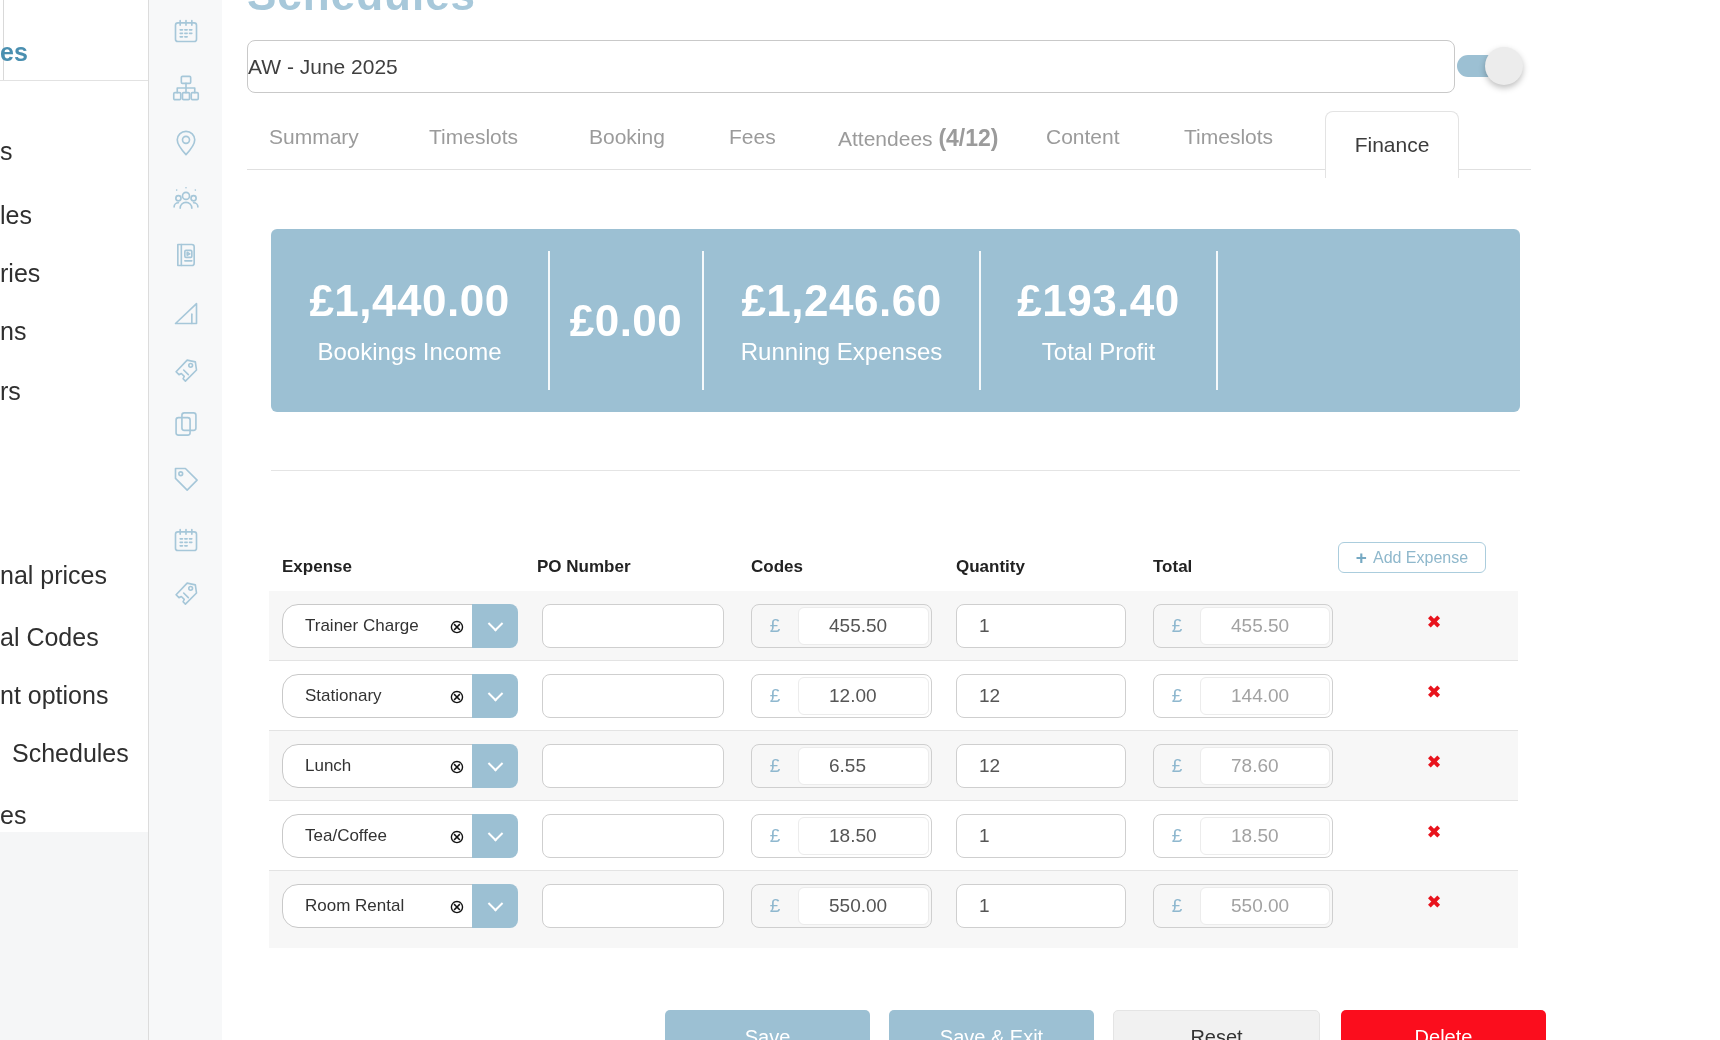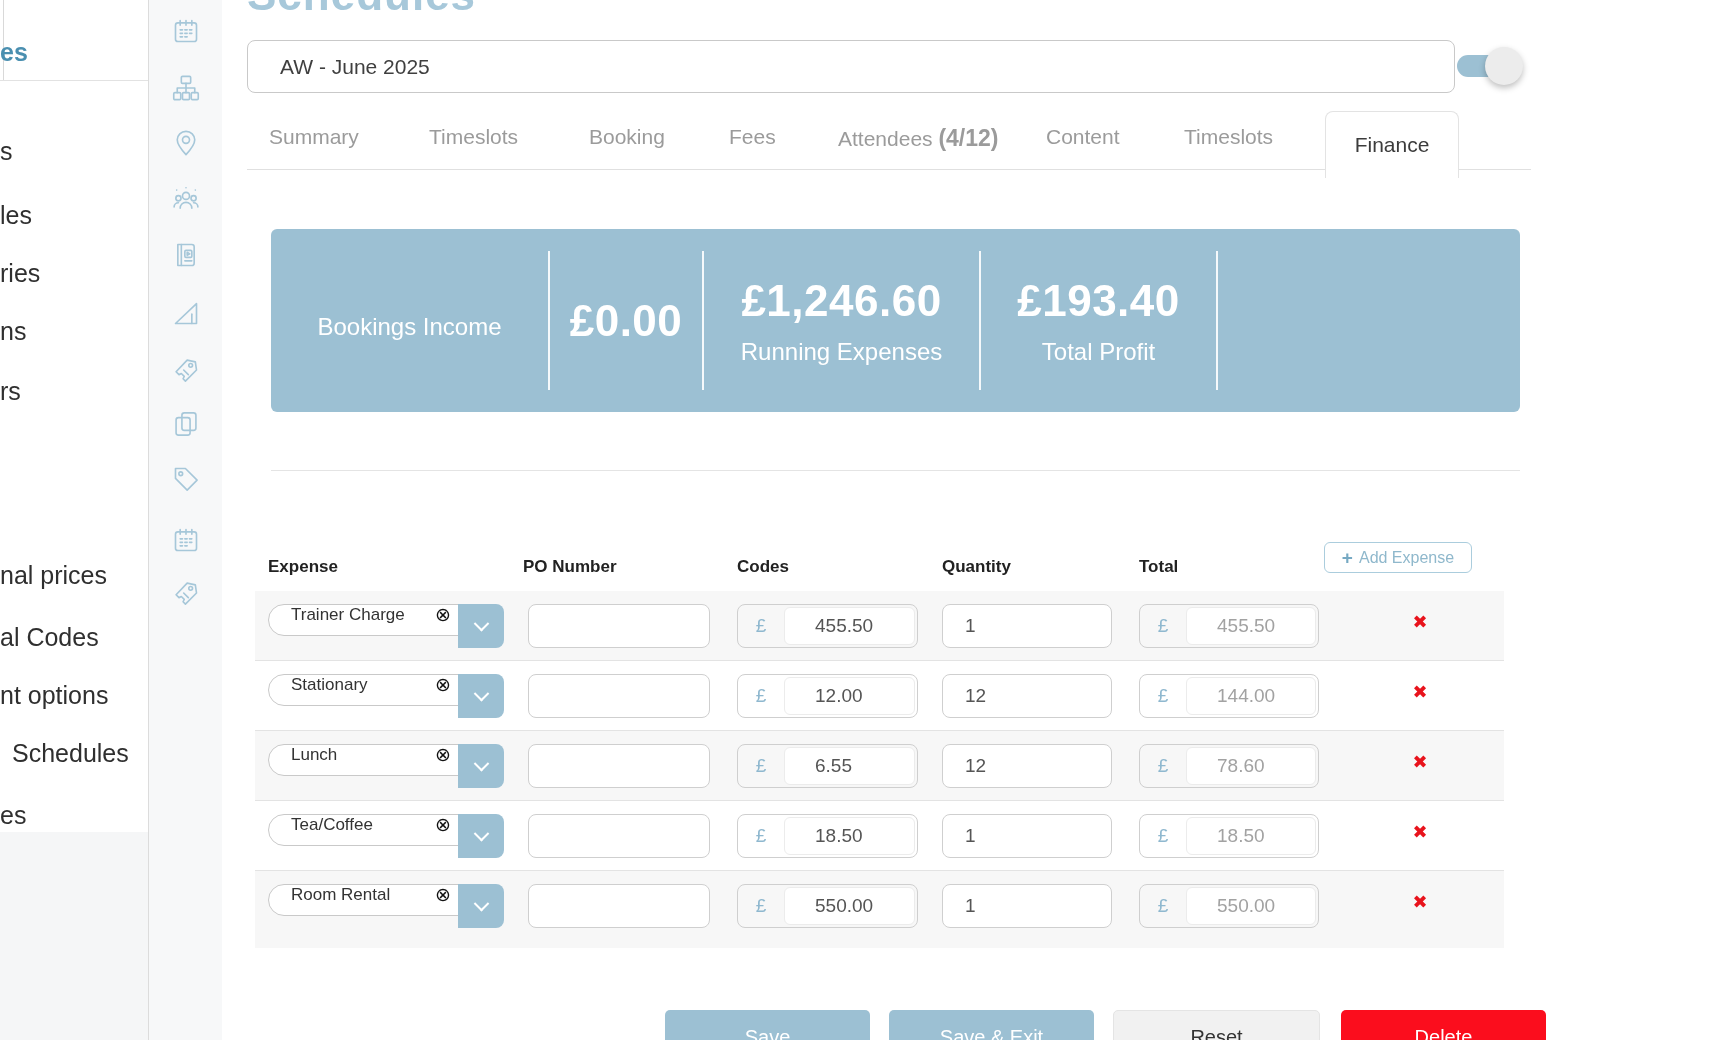--- a/index.html
+++ b/index.html
@@ -19,21 +19,21 @@
   .rail { position:absolute; left:148px; top:0; width:74px; height:1040px;
     background:#f7f8f9; border-left:1px solid #dcdcdc; }
   .rail-ic { position:absolute; left:23px; width:28px; height:28px; }
   .rail-ic svg { width:28px; height:28px; stroke:#a6c7d9; fill:none; stroke-width:1.4; stroke-linecap:round; stroke-linejoin:round; }
 
   
   .main { position:absolute; left:222px; top:0; width:1498px; height:1040px; background:#fff; }
   .page-title { position:absolute; left:25px; top:-30px; font-size:44px; font-weight:bold; color:#a7c8da; letter-spacing:1px; }
 
   .name-input { position:absolute; left:25px; top:40px; width:1208px; height:53px;
-    border:1px solid #c9c9c9; border-radius:8px; padding-left:32px; font-size:21px; color:#3f3f3f;
+    border:1px solid #c9c9c9; border-radius:8px; font-size:21px; color:#3f3f3f;
     font-family:inherit; outline:none; background:#fff; }
 
   .toggle { position:absolute; left:1235px; top:55px; width:56px; height:22px;
     background:#9cc0d3; border-radius:12px; cursor:pointer; }
   .toggle-knob { position:absolute; left:28px; top:-8px; width:38px; height:38px; border-radius:50%;
     background:#ececec; box-shadow:0 3px 6px rgba(0,0,0,0.25); }
 
   
   .tabs { position:absolute; left:0; top:111px; width:1400px; height:67px; }
   .tabs-line { position:absolute; left:25px; top:58px; width:1284px; height:1px; background:#e0e0e0; }
@@ -47,35 +47,35 @@
   .banner { position:absolute; left:49px; top:229px; width:1249px; height:183px;
     background:#9cc0d3; border-radius:6px; display:flex; align-items:stretch; color:#fff; }
   .b-sec { flex:0 0 auto; display:flex; flex-direction:column; align-items:center; justify-content:center; }
   .b-amt { font-size:44px; font-weight:bold; letter-spacing:0.5px; }
   .b-lbl { font-size:24px; margin-top:12px; text-align:center; line-height:1.15; }
   .b-sep { width:2px; margin:22px 0; background:rgba(255,255,255,0.9); flex:0 0 auto; }
 
   .content-divider { position:absolute; left:49px; top:470px; width:1249px; height:1px; background:#e4e4e4; }
 
   
-  .etable { position:absolute; left:33px; top:555px; width:1249px; }
+  .etable { position:absolute; left:47px; top:555px; width:1249px; }
   .ehead { position:relative; height:36px; }
   .hcell { position:absolute; top:2px; font-size:17px; font-weight:bold; color:#222; }
   .add-btn { position:absolute; left:1069px; top:-13px; width:148px; height:31px; background:#fff;
     border:1px solid #abcddd; border-radius:6px; display:flex; align-items:center; justify-content:center;
     gap:6px; cursor:pointer; font-size:16px; color:#8fb8cc; }
   .add-plus { font-size:19px; font-weight:bold; color:#76a9c3; }
   .ehead-line { position:absolute; left:0; top:36px; width:1249px; height:2px; background:#e0e0e0; }
 
   .trow { position:relative; width:1249px; height:70px; border-bottom:1px solid #e3e3e3; }
   .trow.odd { background:#f7f7f7; }
   .trow.last { height:77px; border-bottom:none; }
 
-  .sel { position:absolute; left:13px; top:13px; width:236px; height:32px;
-    border:1px solid #c9c9c9; border-radius:16px; background:#fff; display:flex; align-items:flex-start; cursor:pointer; }
+  .sel { position:absolute; left:13px; top:13px; width:236px; height:44px;
+    border:1px solid #c9c9c9; border-radius:16px; background:#fff; display:flex; align-items:center; cursor:pointer; }
   .sel-label { flex:1; padding-left:22px; font-size:17px; color:#333; white-space:nowrap; }
   .sel-clear { width:30px; font-size:19px; color:#111; text-align:center; cursor:pointer; line-height:1; }
   .sel-btn { width:46px; height:44px; margin:-1px -1px -1px 0; background:#9cc0d3;
     border-radius:0 8px 8px 0; display:flex; align-items:center; justify-content:center; cursor:pointer; }
   .chev { width:11px; height:11px; border-right:2.5px solid #fff; border-bottom:2.5px solid #fff;
     transform:rotate(45deg) translate(-2px,-2px); }
 
   .po { position:absolute; left:273px; top:13px; width:182px; height:44px;
     border:1px solid #cfcfcf; border-radius:8px; background:#fff; font-family:inherit; font-size:18px;
     padding-left:16px; color:#555; outline:none; }
@@ -237,20 +237,21 @@
         <span>Attendees</span>
         <span class="badge">(4/12)</span>
       </span>
       <span class="tab" style="left:824px">Content</span>
       <span class="tab" style="left:962px">Timeslots</span>
       <div class="tab-active">Finance</div>
     </div>
 
     <div class="banner">
       <div class="b-sec" style="width:277px">
+        <div class="b-amt">£1,440.00</div>
         <div class="b-lbl">Bookings Income</div>
       </div>
       <div class="b-sep"></div>
       <div class="b-sec" style="width:152px">
         <div class="b-amt">£0.00</div>
       </div>
       <div class="b-sep"></div>
       <div class="b-sec" style="width:275px">
         <div class="b-amt">£1,246.60</div>
         <div class="b-lbl">Running Expenses</div>

